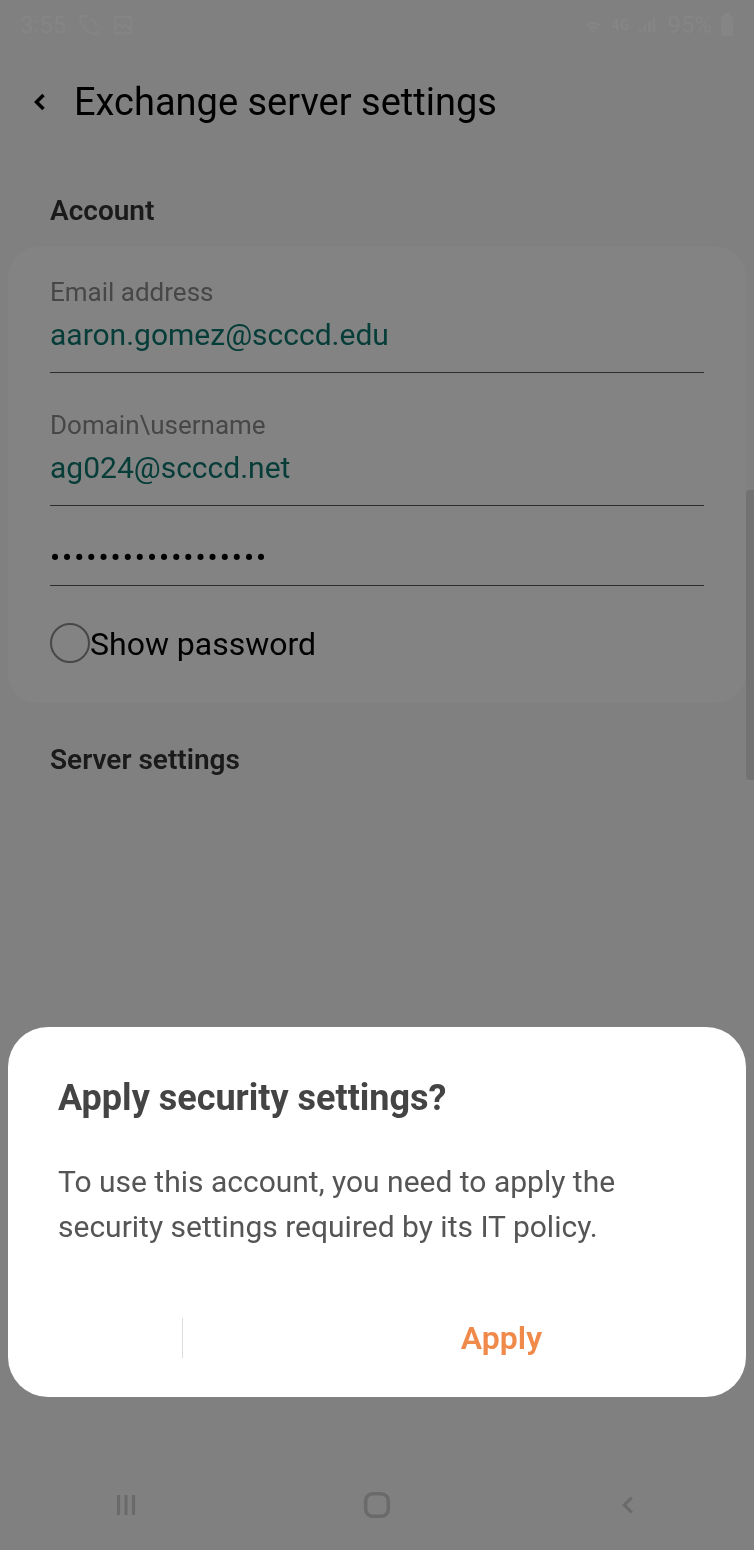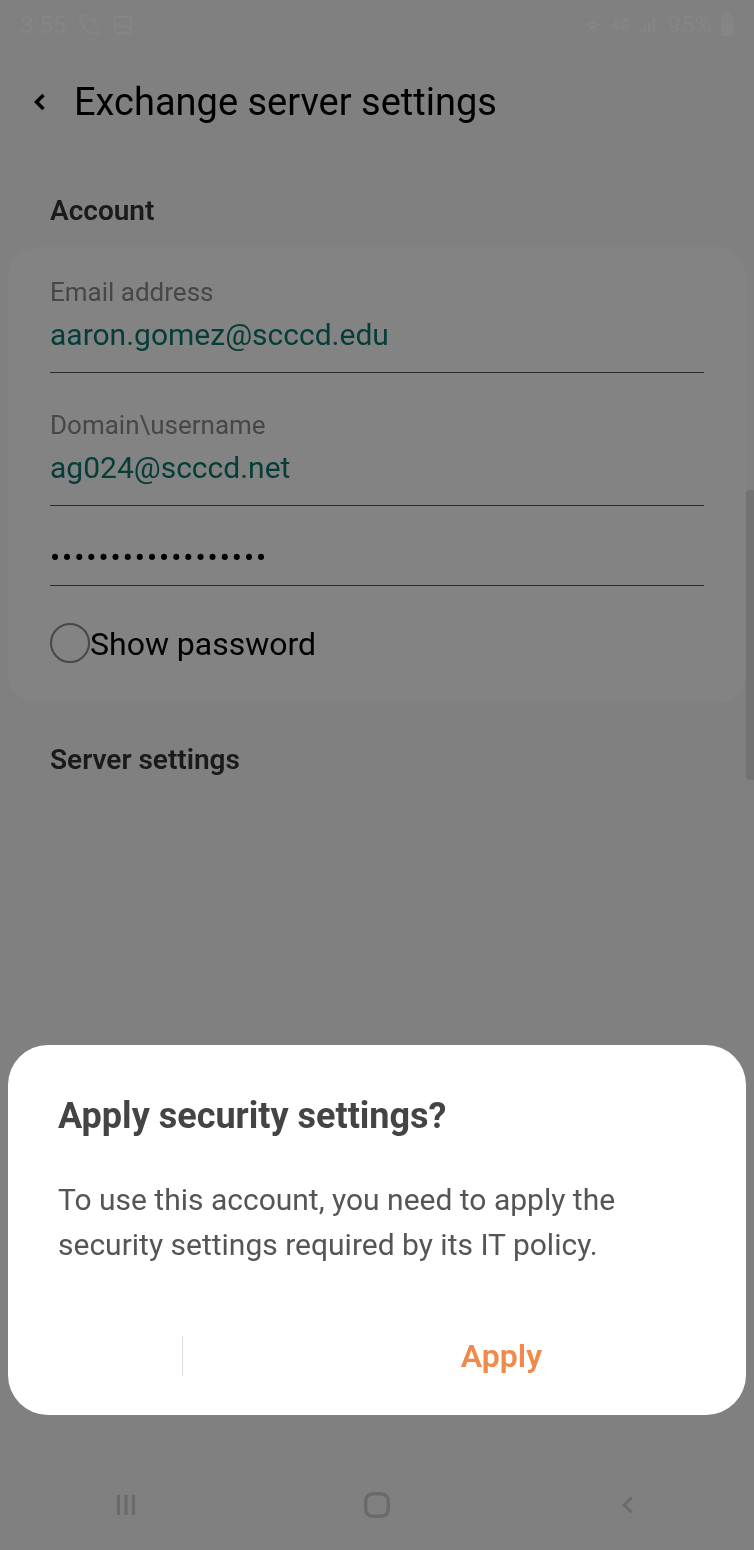--- a/index.html
+++ b/index.html
@@ -115,21 +115,21 @@
       border-radius: 50%;
     }
     .show-password-label {
       font-size: 32px;
       color: #000;
     }
     .dialog {
       position: absolute;
       left: 8px;
       right: 8px;
-      bottom: 135px;
+      bottom: 153px;
       background: #fff;
       border-radius: 40px;
       padding: 50px 50px 30px;
       z-index: 20;
     }
     .dialog-title {
       font-size: 36px;
       font-weight: 700;
       color: #444;
       margin-bottom: 40px;

